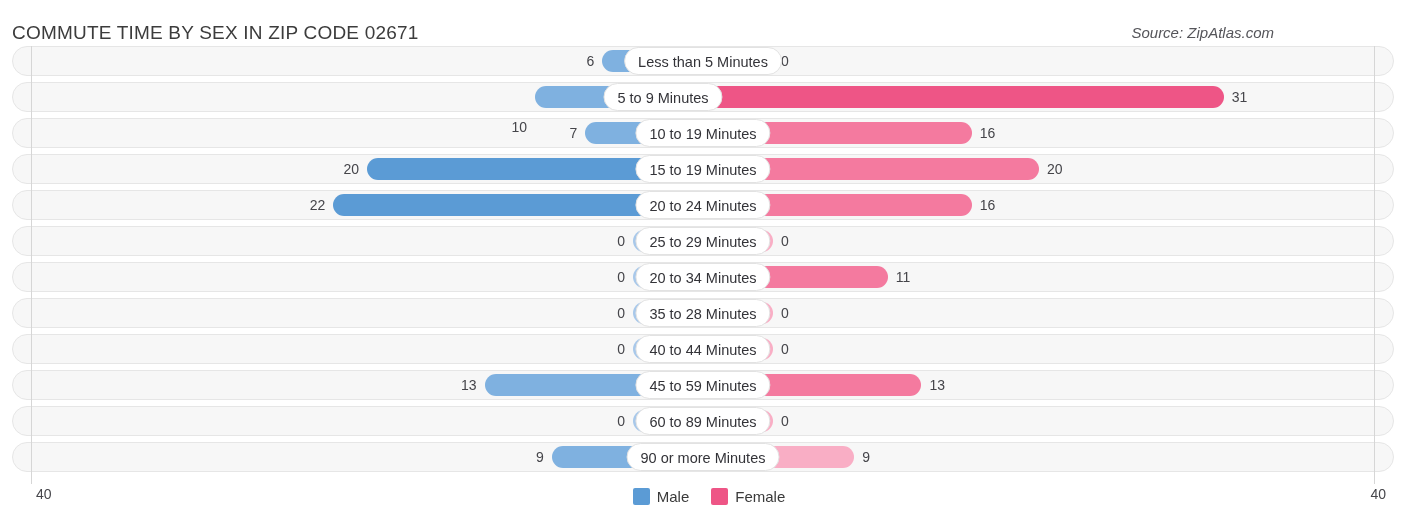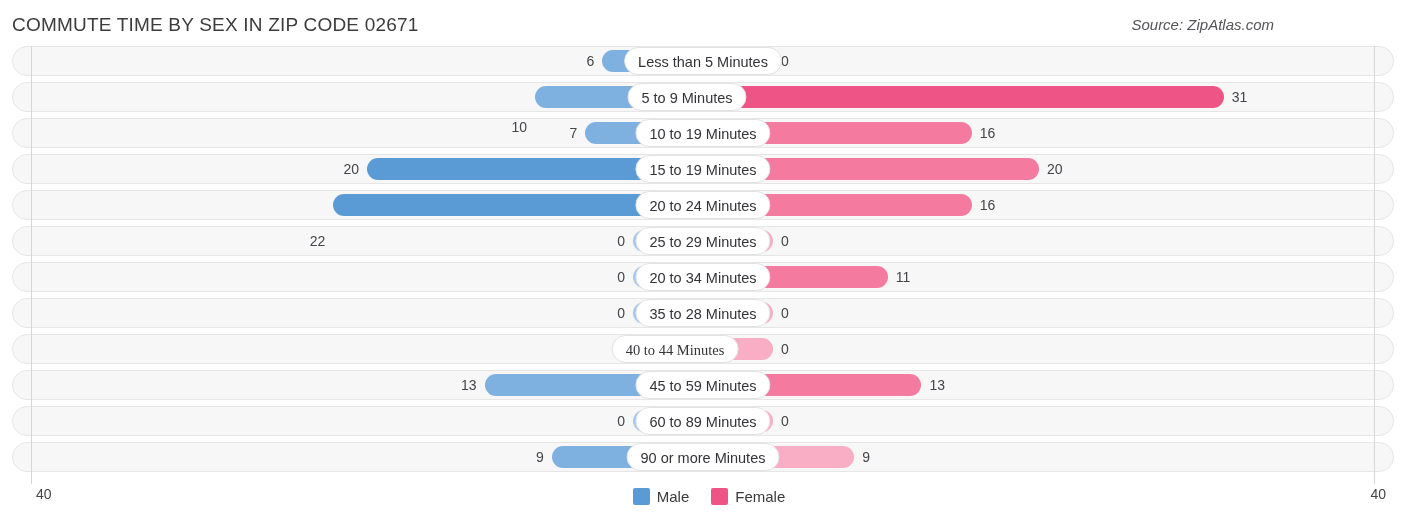--- a/index.html
+++ b/index.html
@@ -17,21 +17,21 @@
 
   .page {
     position: relative;
     width: 1406px;
     height: 523px;
   }
 
   
   .header {
     position: absolute;
-    top: 4px;
+    top: 12px;
     left: 0;
     width: 1288px;
     height: 44px;
   }
   .chart-title {
     position: absolute;
     left: 12px;
     top: 10px;
     font-size: 19px;
     letter-spacing: 0.2px;
@@ -216,21 +216,21 @@
             <div class="pill" style="left: 703px;">Less than 5 Minutes</div>
           </div>
         </div>
         <div class="row">
           <div class="track"></div>
           <div class="bars">
             <div class="bar male" style="left: 535px; width: 168px; background: rgb(127, 177, 224);"></div>
             <div class="bar female" style="left: 703px; width: 520.8px; background: rgb(238, 85, 134);"></div>
             <div class="val male" style="left: 487px; width: 40px; margin-top: 30px;">10</div>
             <div class="val female" style="left: 1231.8px; width: 40px;">31</div>
-            <div class="pill" style="left: 687px; text-align: right;">5 to 9 Minutes</div>
+            <div class="pill" style="left: 663px; text-align: right;">5 to 9 Minutes</div>
           </div>
         </div>
         <div class="row">
           <div class="track"></div>
           <div class="bars">
             <div class="bar male" style="left: 585.4px; width: 117.6px; background: rgb(127, 177, 224);"></div>
             <div class="bar female" style="left: 703px; width: 268.8px; background: rgb(244, 122, 159);"></div>
             <div class="val male" style="left: 537.4px; width: 40px;">7</div>
             <div class="val female" style="left: 979.8px; width: 40px;">16</div>
             <div class="pill" style="left: 703px;">10 to 19 Minutes</div>
@@ -244,21 +244,21 @@
             <div class="val male" style="left: 319px; width: 40px;">20</div>
             <div class="val female" style="left: 1047px; width: 40px;">20</div>
             <div class="pill" style="left: 703px;">15 to 19 Minutes</div>
           </div>
         </div>
         <div class="row">
           <div class="track"></div>
           <div class="bars">
             <div class="bar male" style="left: 333.4px; width: 369.6px; background: rgb(91, 155, 213);"></div>
             <div class="bar female" style="left: 703px; width: 268.8px; background: rgb(244, 122, 159);"></div>
-            <div class="val male" style="left: 285.4px; width: 40px; margin-top: 36px;">22</div>
+            <div class="val male" style="left: 285.4px; width: 40px;">22</div>
             <div class="val female" style="left: 979.8px; width: 40px;">16</div>
             <div class="pill" style="left: 703px;">20 to 24 Minutes</div>
           </div>
         </div>
         <div class="row">
           <div class="track"></div>
           <div class="bars">
             <div class="bar male" style="left: 633px; width: 70px; background: rgb(168, 200, 234);"></div>
             <div class="bar female" style="left: 703px; width: 70px; background: rgb(249, 174, 197);"></div>
             <div class="val male" style="left: 585px; width: 40px;">0</div>
@@ -286,21 +286,21 @@
             <div class="pill" style="left: 703px;">35 to 28 Minutes</div>
           </div>
         </div>
         <div class="row">
           <div class="track"></div>
           <div class="bars">
             <div class="bar male" style="left: 633px; width: 70px; background: rgb(168, 200, 234);"></div>
             <div class="bar female" style="left: 703px; width: 70px; background: rgb(249, 174, 197);"></div>
             <div class="val male" style="left: 585px; width: 40px;">0</div>
             <div class="val female" style="left: 781px; width: 40px;">0</div>
-            <div class="pill" style="left: 675px; font-family: Liberation Serif, serif;">40 to 44 Minutes</div>
+            <div class="pill" style="left: 703px;">40 to 44 Minutes</div>
           </div>
         </div>
         <div class="row">
           <div class="track"></div>
           <div class="bars">
             <div class="bar male" style="left: 484.6px; width: 218.4px; background: rgb(127, 177, 224);"></div>
             <div class="bar female" style="left: 703px; width: 218.4px; background: rgb(244, 122, 159);"></div>
             <div class="val male" style="left: 436.6px; width: 40px;">13</div>
             <div class="val female" style="left: 929.4px; width: 40px;">13</div>
             <div class="pill" style="left: 703px;">45 to 59 Minutes</div>

